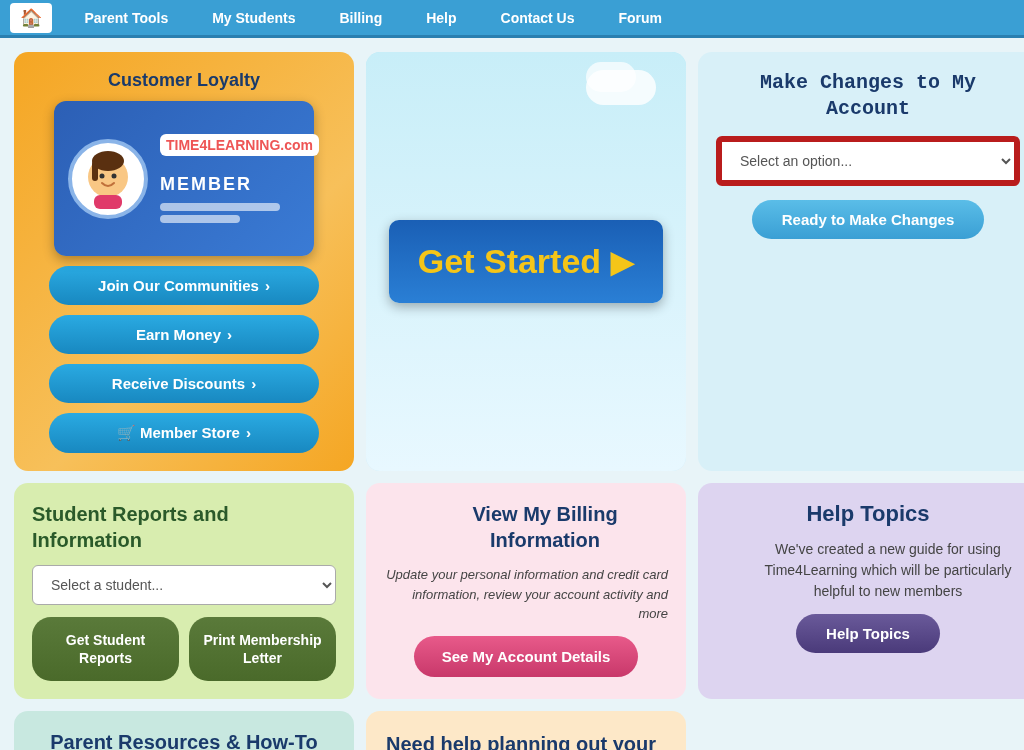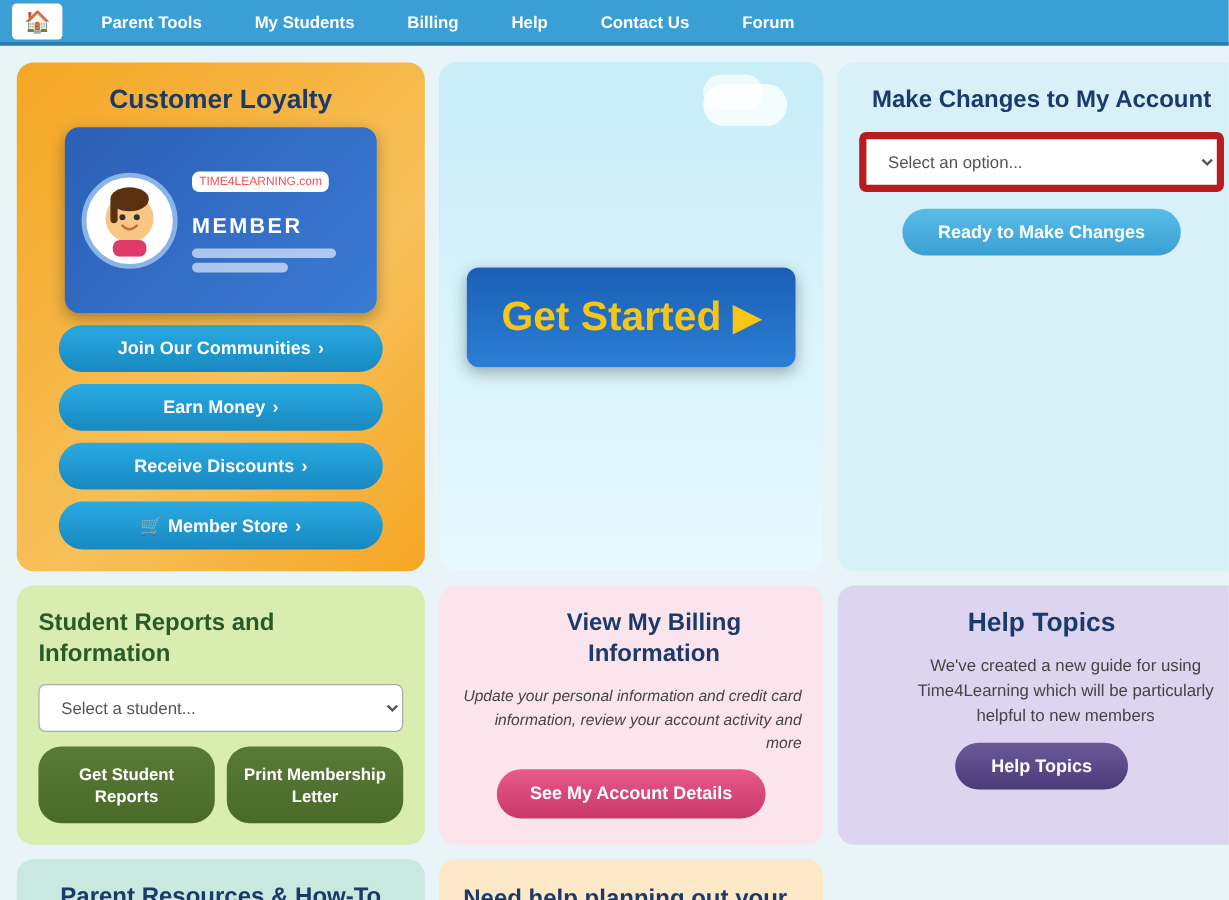--- a/index.html
+++ b/index.html
@@ -56,21 +56,21 @@
     
     .card-loyalty {
       background: linear-gradient(135deg, #f5a623 0%, #f7c05a 60%, #f5a623 100%);
       display: flex;
       flex-direction: column;
       align-items: center;
       gap: 10px;
     }
     .card-loyalty h2 {
       color: #1a3a6b;
-      font-size: 22px;
+      font-size: 18px;
       font-weight: 900;
       text-align: left;
     }
     .membership-card {
       background: linear-gradient(135deg, #2c5fb5, #3a7bd5);
       border-radius: 12px;
       width: 260px;
       height: 155px;
       position: relative;
       display: flex;
@@ -91,22 +91,22 @@
       flex-shrink: 0;
     }
     .member-info {
       margin-left: 12px;
       color: #fff;
     }
     .member-logo {
       background: #fff;
       border-radius: 6px;
       padding: 3px 6px;
-      font-size: 10px;
-      font-weight: normal;
+      font-size: 14px;
+      font-weight: bold;
       color: #e55;
       margin-bottom: 18px;
       display: inline-block;
     }
     .member-label {
       font-size: 18px;
       font-weight: 900;
       color: #fff;
       letter-spacing: 2px;
       margin-bottom: 8px;
@@ -164,22 +164,23 @@
       background: #d8f0f8;
       display: flex;
       flex-direction: column;
       align-items: center;
       gap: 14px;
     }
     .card-changes h2 {
       color: #1a3a6b;
       font-size: 20px;
       font-weight: 900;
-      text-align: right;
-      line-height: 1.3;
+      text-align: center;
+      line-height: 1.3;
+      font-family: Liberation Mono, monospace;
     }
     .changes-select {
       width: 100%;
       padding: 10px 14px;
       border: 6px solid #b91c1c;
       border-radius: 6px;
       font-size: 14px;
       color: #555;
       background: #fff;
       appearance: auto;

